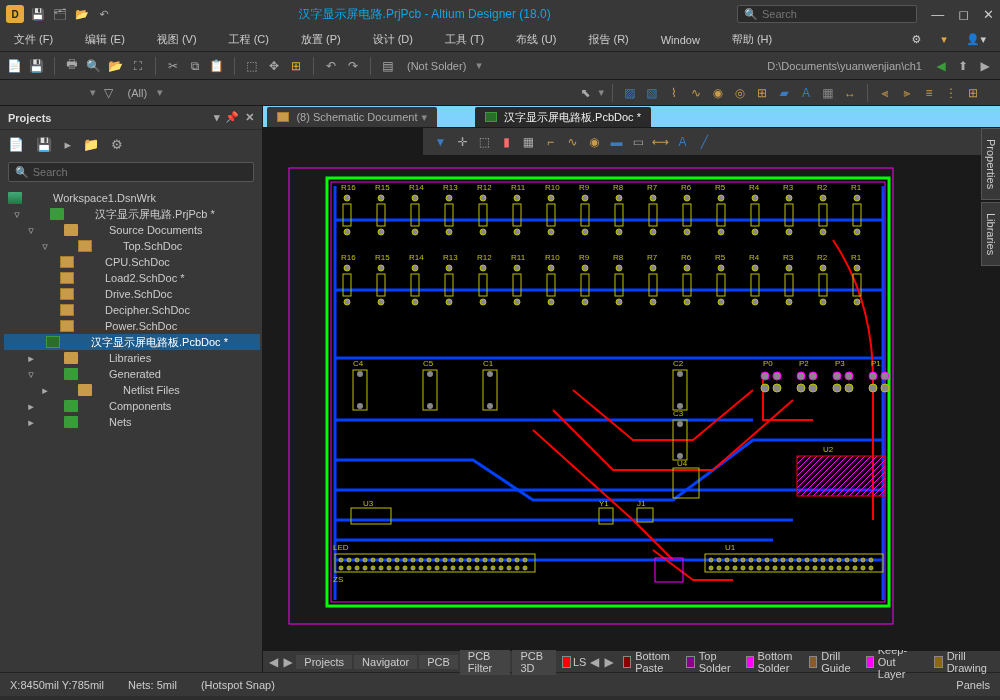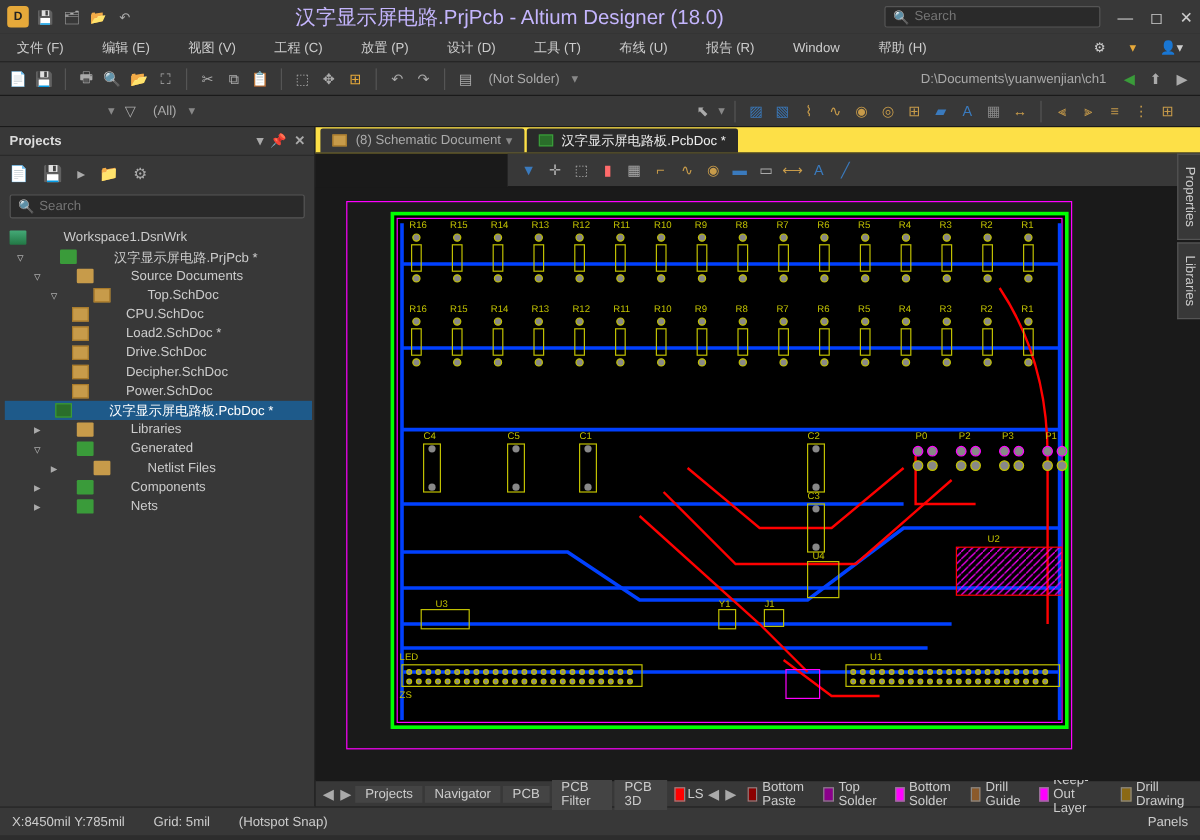--- a/index.html
+++ b/index.html
@@ -1,21 +1,21 @@
 <!DOCTYPE html>
 <html><head>
 <meta charset="utf-8">
 <style>
 * { margin:0; padding:0; box-sizing:border-box; font-family:"Segoe UI",Arial,sans-serif; user-select:none; }
 body { width:1000px; height:700px; background:#2d2d2d; color:#ccc; overflow:hidden; font-size:11px; position:relative; }
 .topbar { height:28px; background:#383838; display:flex; align-items:center; padding:0 6px; }
 .logo { width:18px;height:18px;border-radius:3px;background:#e6a93a;margin-right:6px;display:flex;align-items:center;justify-content:center;color:#222;font-weight:bold;font-size:10px;}
 .top-icons { display:flex; gap:6px; }
 .top-icons span { width:16px;height:16px;display:inline-flex;align-items:center;justify-content:center;color:#aaa;font-size:11px;}
-.titlebar { flex:1; text-align:center; color:#c4b5fd; font-size:17px; }
+.titlebar { flex:1; text-align:center; color:#0ea5e9; font-size:12px; }
 .searchbox { display:flex;align-items:center;background:#2a2a2a;border:1px solid #555;border-radius:2px;padding:1px 6px;width:180px;height:18px;}
 .searchbox input { background:transparent;border:none;color:#ccc;font-size:11px;width:100%;outline:none;}
 .winbtns { display:flex; gap:14px; margin-left:14px; color:#ccc; font-size:13px;}
 .menubar { height:24px; background:#383838; display:flex; align-items:center; padding:0 8px; gap:20px; border-bottom:1px solid #222;}
 .menubar span { padding:2px 6px; color:#ccc; }
 .menubar .r { margin-left:auto; display:flex;gap:8px;align-items:center;}
 .toolbar { height:28px; background:#383838; display:flex; align-items:center; padding:0 6px; gap:4px; border-bottom:1px solid #1a1a1a;}
 .tb-ico { width:18px;height:18px;display:inline-flex;align-items:center;justify-content:center;color:#aaa;font-size:12px;}
 .tb-sep { width:1px;height:18px;background:#555;margin:0 4px;}
 .tb-text {color:#aaa; padding:0 6px;}
@@ -31,21 +31,21 @@
 .tree-row { display:flex;align-items:center;height:16px;padding:0 4px; white-space:nowrap;gap:28px;}
 .tree-row.sel{background:#1e5a8a;color:#fff;}
 .tw { display:inline-block;width:10px;text-align:center;color:#aaa;}
 .fi { display:inline-block;width:14px;height:12px;margin-right:3px;}
 .fi-ws{background:linear-gradient(#4a7,#274);border-radius:1px;}
 .fi-prj{background:#3a9b3a;border-radius:1px;}
 .fi-folder{background:#c79b4a;border-radius:1px;}
 .fi-sch{background:#c79b4a;border:1px solid #a87a2a;}
 .fi-pcb{background:#2a6e2a;border:1px solid #3a9b3a;}
 .content { flex:1; background:#1a1a1a; display:flex; flex-direction:column; position:relative;}
-.tabs { height:22px; background:#fde047; display:flex; align-items:flex-end; padding-left:4px; border-bottom:1px solid #1a1a1a;}
+.tabs { height:22px; background:#7dd3fc; display:flex; align-items:flex-end; padding-left:4px; border-bottom:1px solid #1a1a1a;gap:36px;}
 .tab { height:20px;padding:0 10px;display:flex;align-items:center;gap:4px;background:#383838;margin-right:2px;border-radius:2px 2px 0 0;color:#aaa;font-size:11px;}
 .tab.active{background:#2a2a2a;color:#eee;}
 .pcb-tb { height:28px;background:#383838;display:flex;align-items:center;padding:0 8px;gap:4px;border-bottom:1px solid #1a1a1a;margin:0 0 0 160px;}
 .pcb-viewport { flex:1; background:#1a1a1a; position:relative; overflow:hidden;}
 .sidetabs { position:absolute; right:0; top:128px; display:flex; flex-direction:column; }
 .sidetab { writing-mode:vertical-rl; background:#383838; color:#ccc; padding:10px 3px; margin-bottom:2px; font-size:11px; border:1px solid #555; border-right:none;}
 .bottom-tabs { height:22px; background:#383838; display:flex; align-items:center; padding:0 4px; gap:2px; font-size:11px; border-top:1px solid #1a1a1a;}
 .btab { padding:1px 8px;background:#444;color:#ccc;}
 .layer-lbl { display:flex;align-items:center;gap:4px;padding:0 6px;}
 .sw { width:12px;height:12px;border:1px solid #888;}
@@ -641,16 +641,16 @@
   </div>
 </div>
 
 <div class="sidetabs">
   <div class="sidetab">Properties</div>
   <div class="sidetab">Libraries</div>
 </div>
 
 <div class="status">
   <span>X:8450mil Y:785mil</span>
-  <span>Grid: 5mil</span>
+  <span>Nets: 5mil</span>
   <span>(Hotspot Snap)</span>
   <span class="pr">Panels</span>
 </div>
 
 </body></html>

